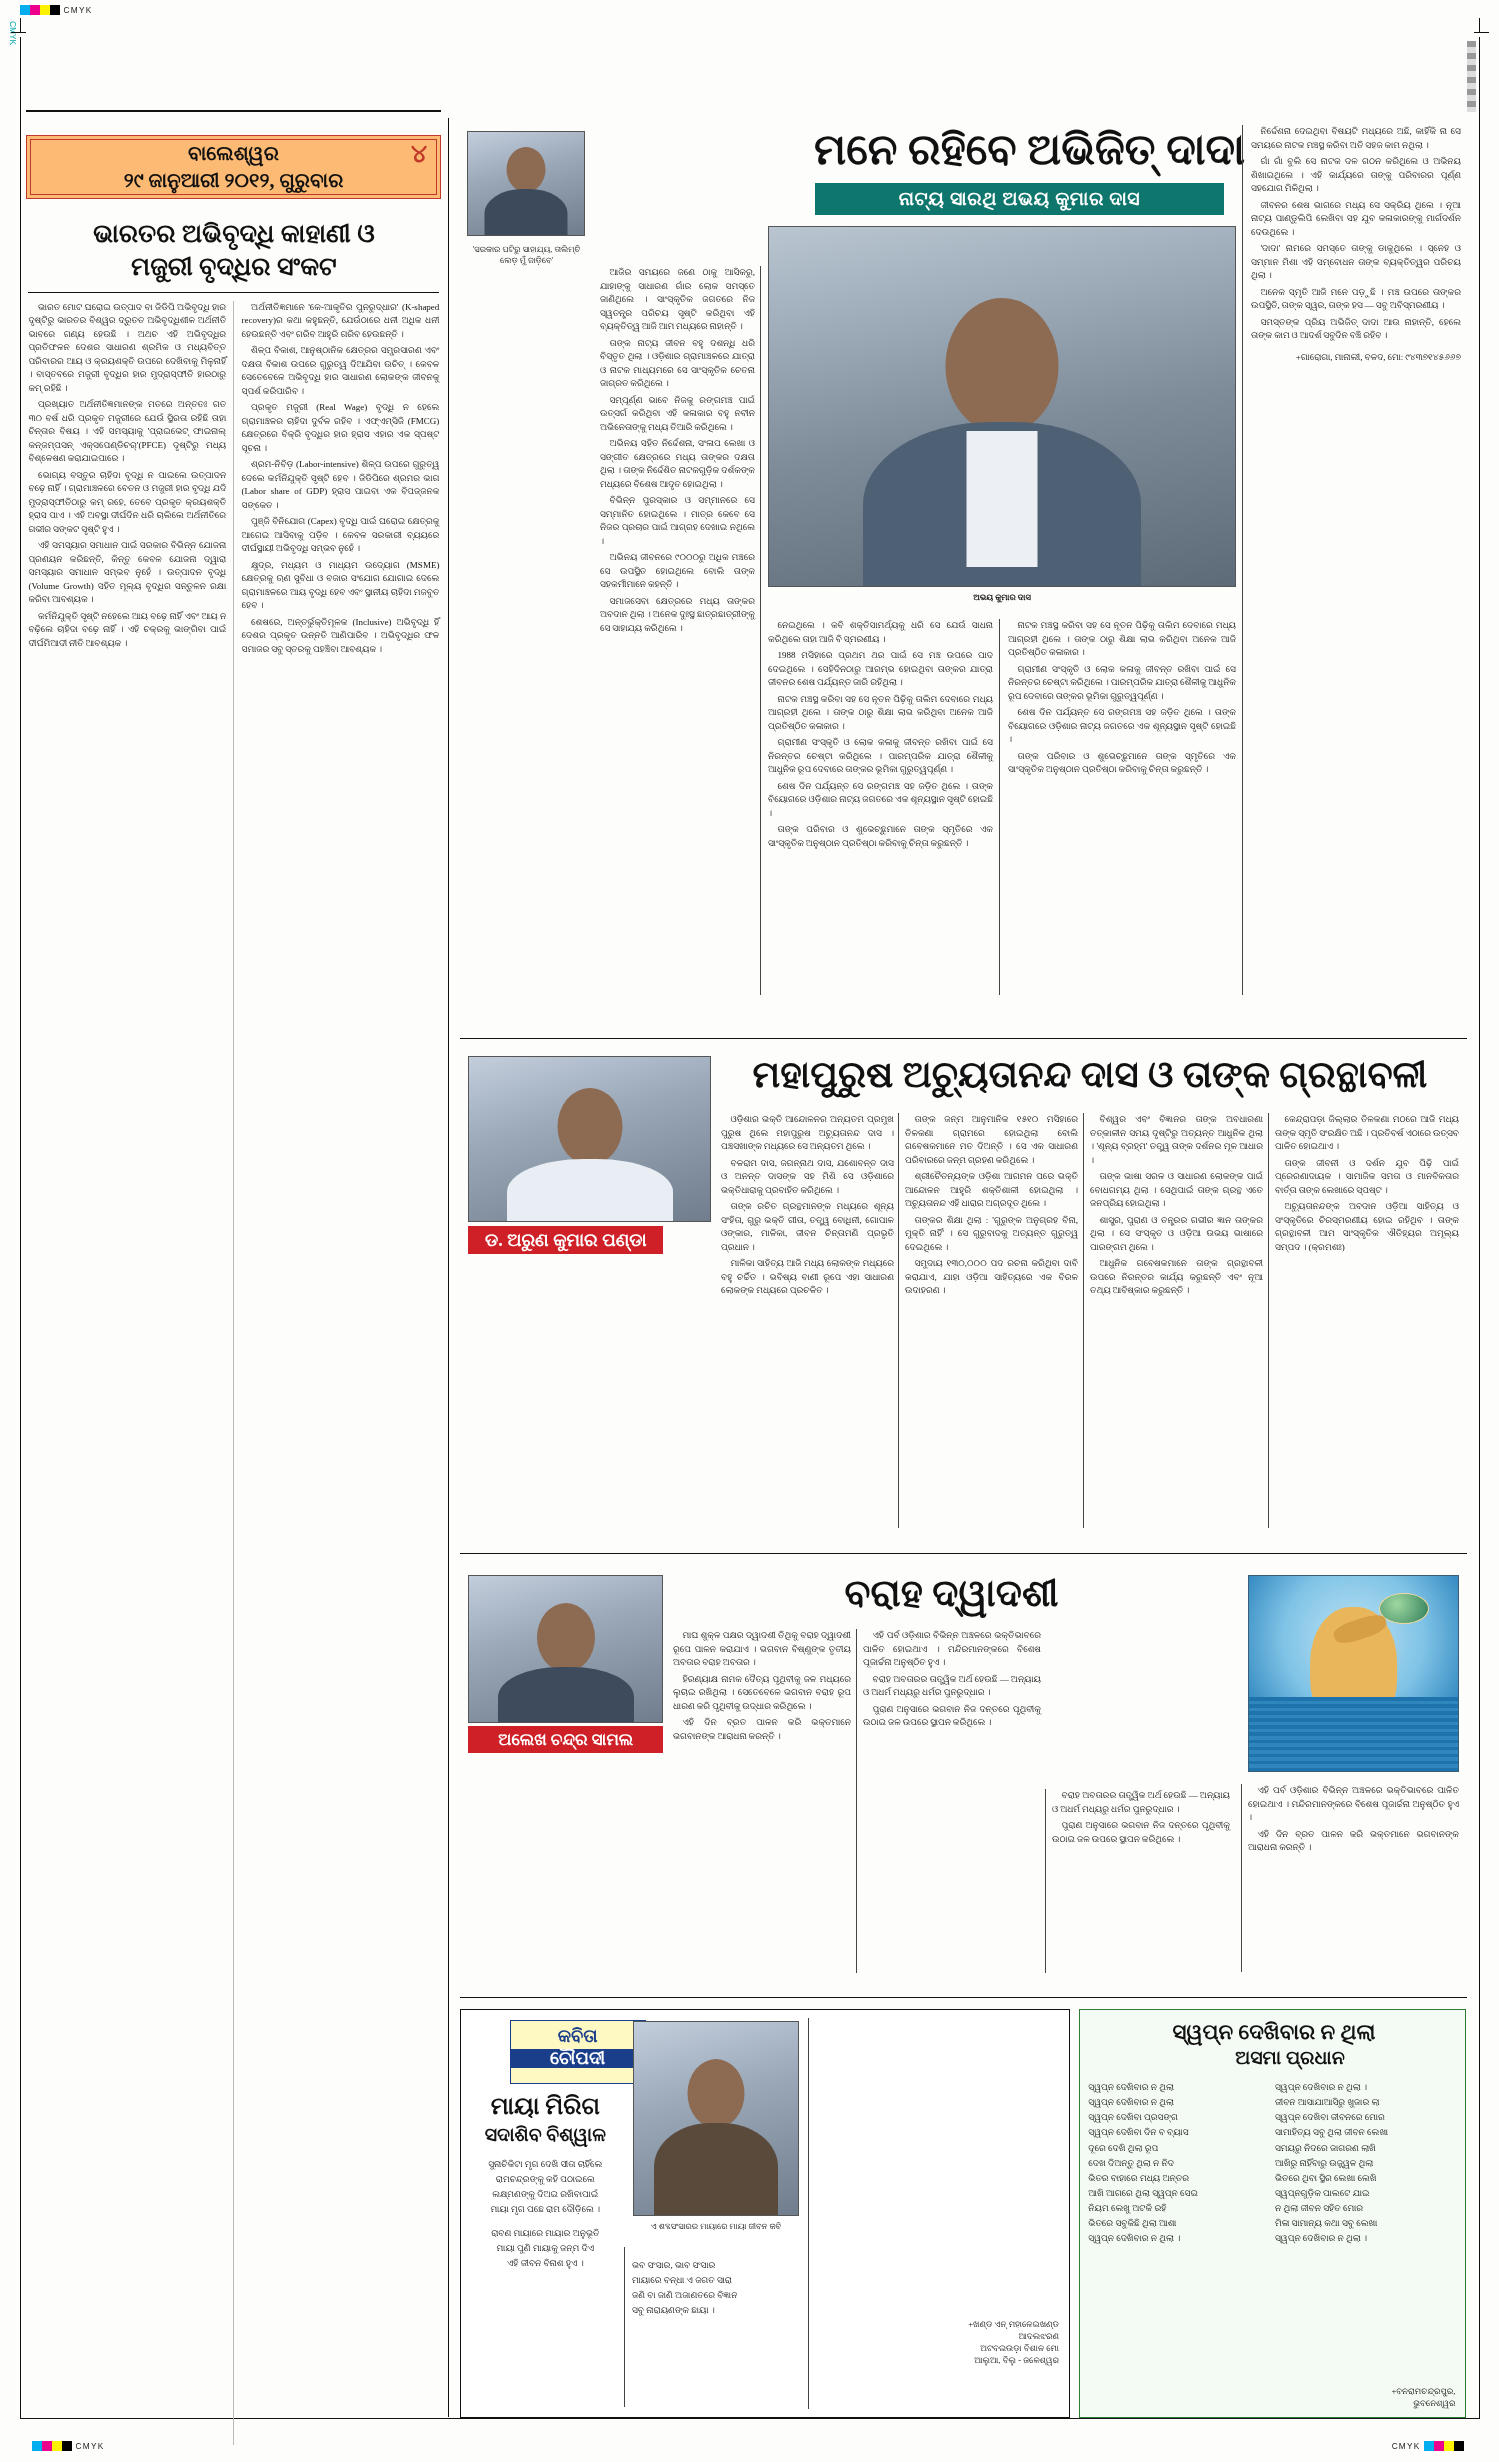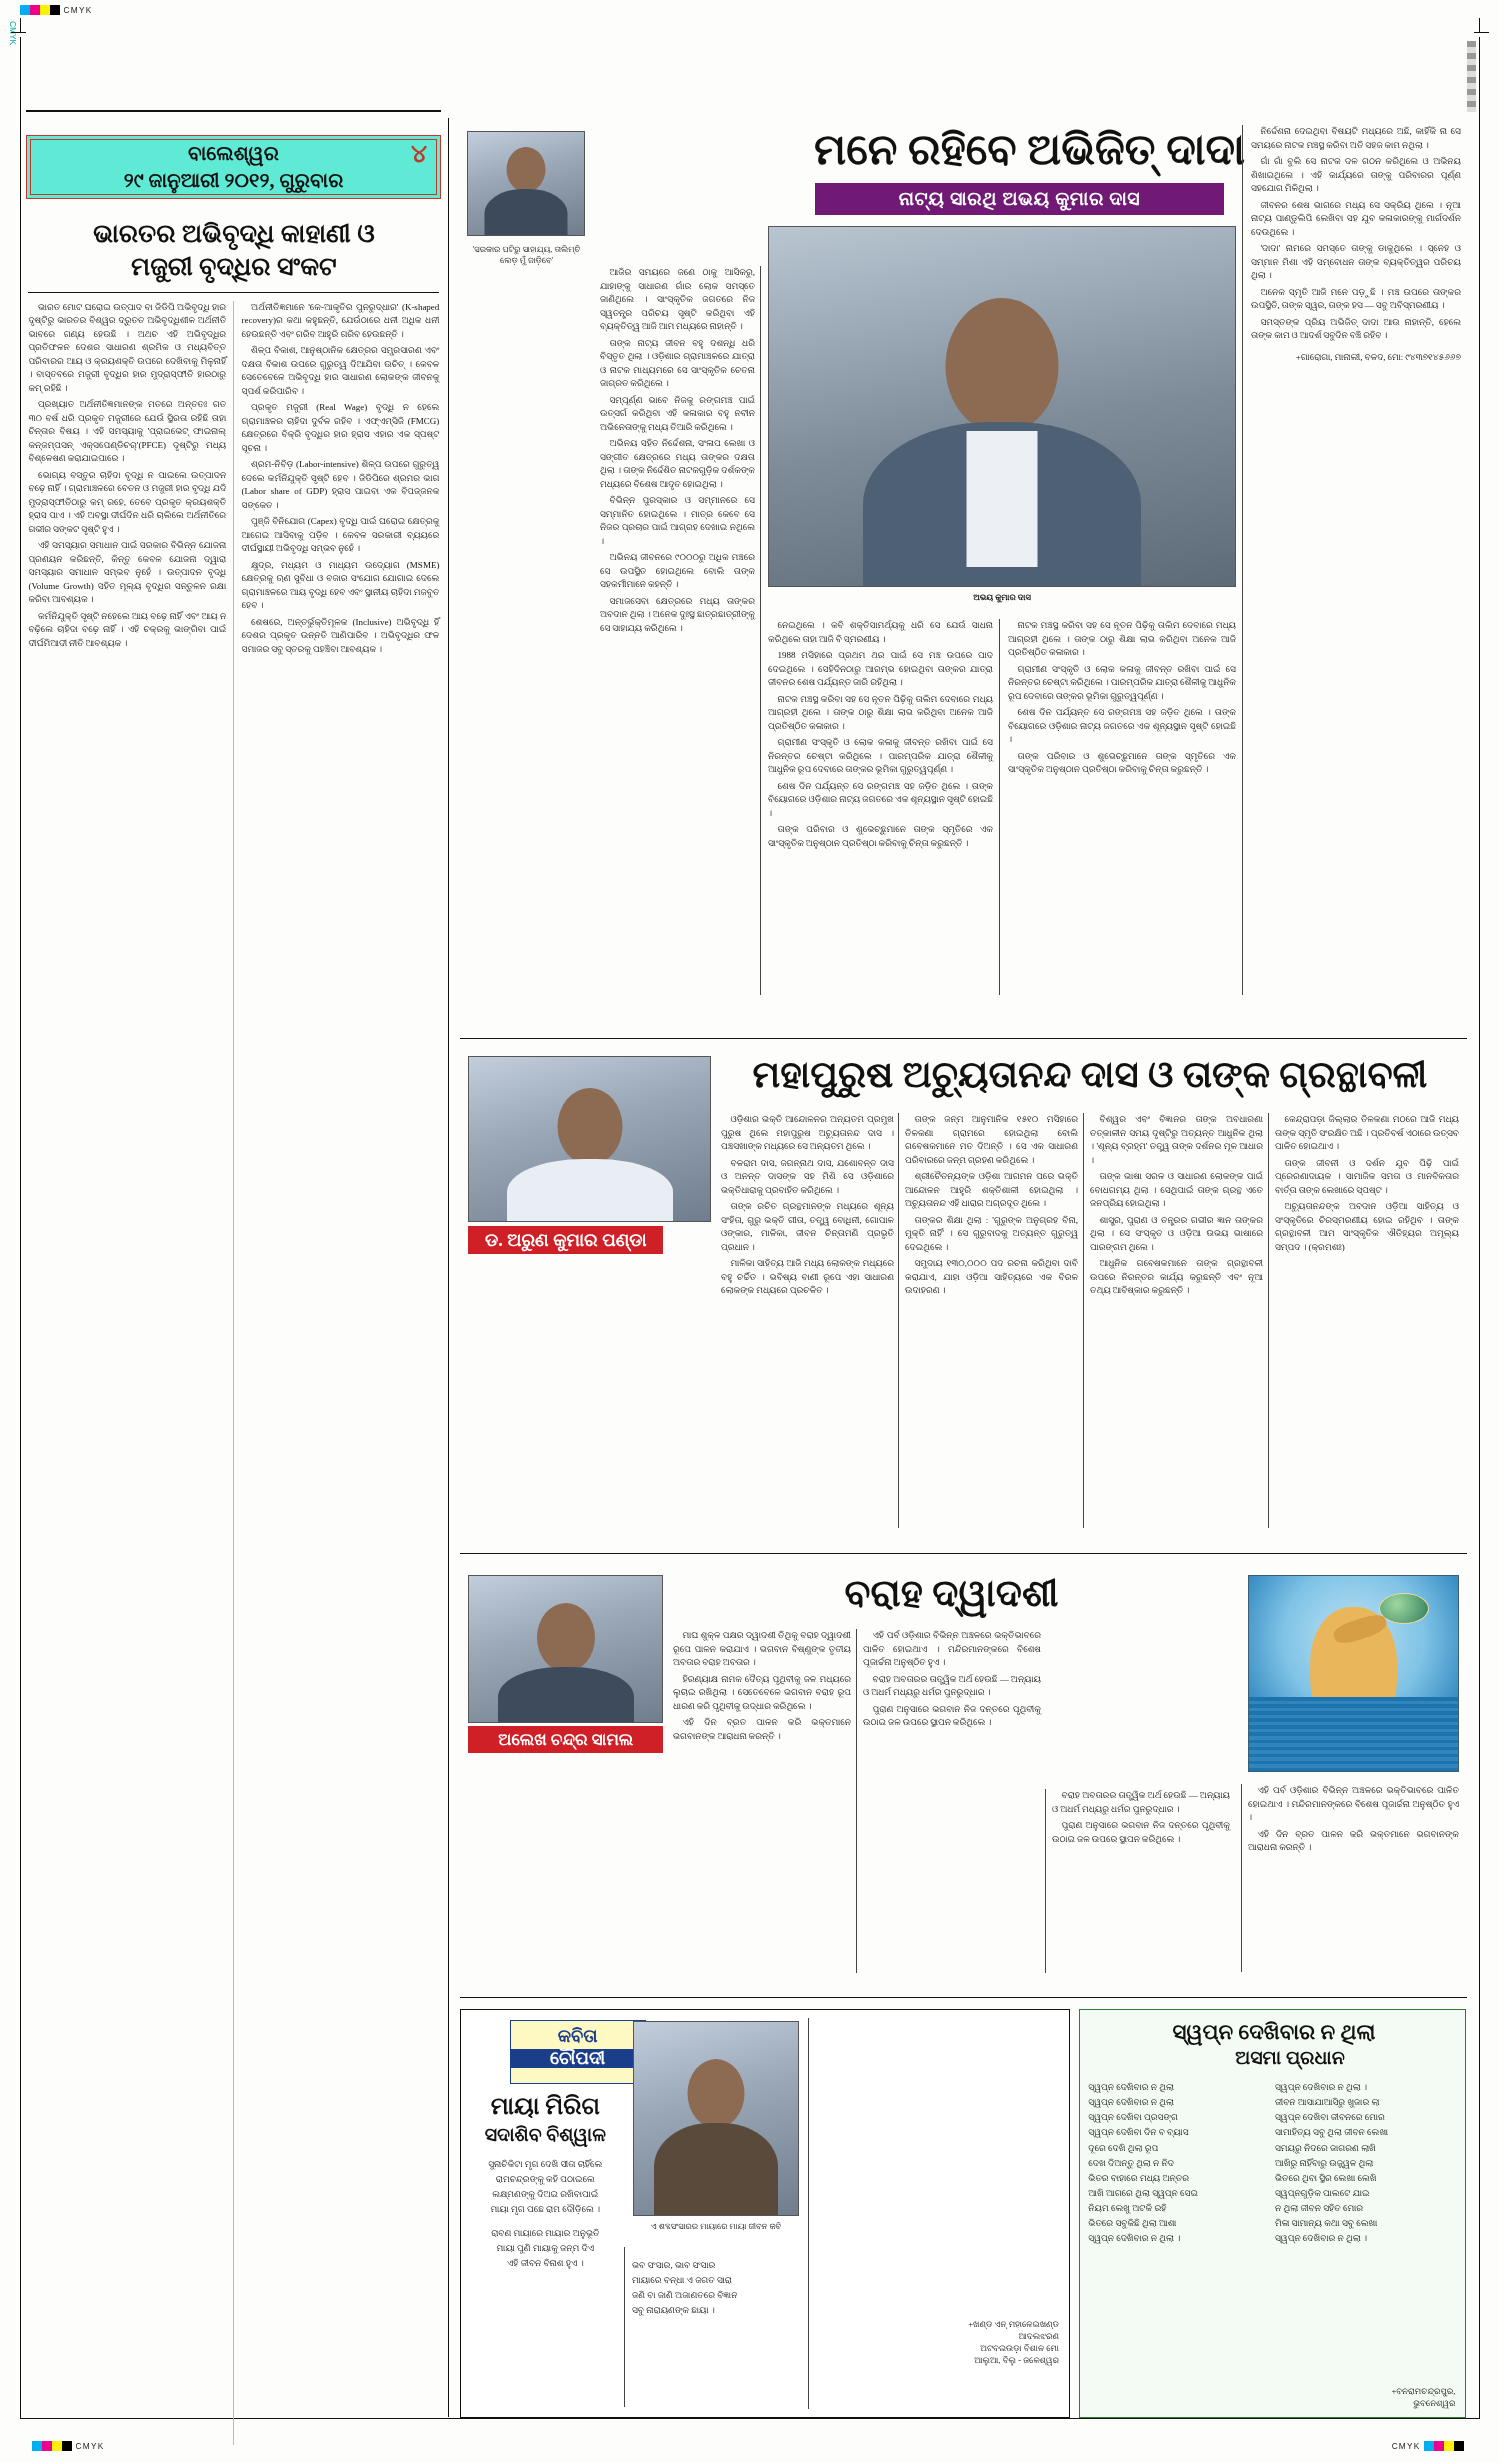--- a/index.html
+++ b/index.html
@@ -31,21 +31,21 @@
   .masthead .title {
     font-family:"Liberation Serif", serif;
     font-weight:bold; font-size:47px; letter-spacing:1.2px; color:#111;
     white-space:nowrap;
   }
   .masthead-rule { position:absolute; left:26px; top:110px; width:415px; height:2.4px; background:#111; }
 
   
   .dateline {
     position:absolute; left:26px; top:135px; width:415px; height:64px;
-    border:1.8px solid #c0392b; background:#5eead4;
+    border:1.8px solid #c0392b; background:#fdba74;
   }
   .dateline .inner { position:absolute; inset:3px; border:0.6px solid #c0392b; }
   .dateline .place {
     position:absolute; left:0; right:0; top:6px; text-align:center;
     font-family:"Liberation Serif", serif; font-size:20px; font-weight:bold; color:#111;
   }
   .dateline .date {
     position:absolute; left:0; right:0; top:33px; text-align:center;
     font-family:"Liberation Serif", serif; font-size:20px; font-weight:bold; color:#111;
   }
@@ -67,21 +67,21 @@
   .body-col {
     font-family:"Liberation Serif", serif;
     font-size:9px; line-height:1.5; text-align:justify; color:#111;
     hyphens:auto; word-spacing:-0.3px;
   }
   .body-col p { margin:0 0 3px 0; text-indent:9.5px; }
 
   .cap { font-family:"Liberation Serif", serif; font-size:8.3px; text-align:center; color:#111; line-height:1.35; }
 
   .redband {
-    background:#701a75; color:#fff; font-family:"Liberation Serif", serif;
+    background:#0f766e; color:#fff; font-family:"Liberation Serif", serif;
     font-weight:bold; text-align:center; letter-spacing:0.6px;
   }
 
   .photo {
     background:linear-gradient(170deg,#b9c6d2,#7e8b99 55%,#5d6a78);
     border:0.6px solid #555; position:relative; overflow:hidden;
   }
   .photo.portrait {
     background:linear-gradient(165deg,#c3cedc 0%,#9aa8b8 40%,#6f7d8c 100%);
   }

